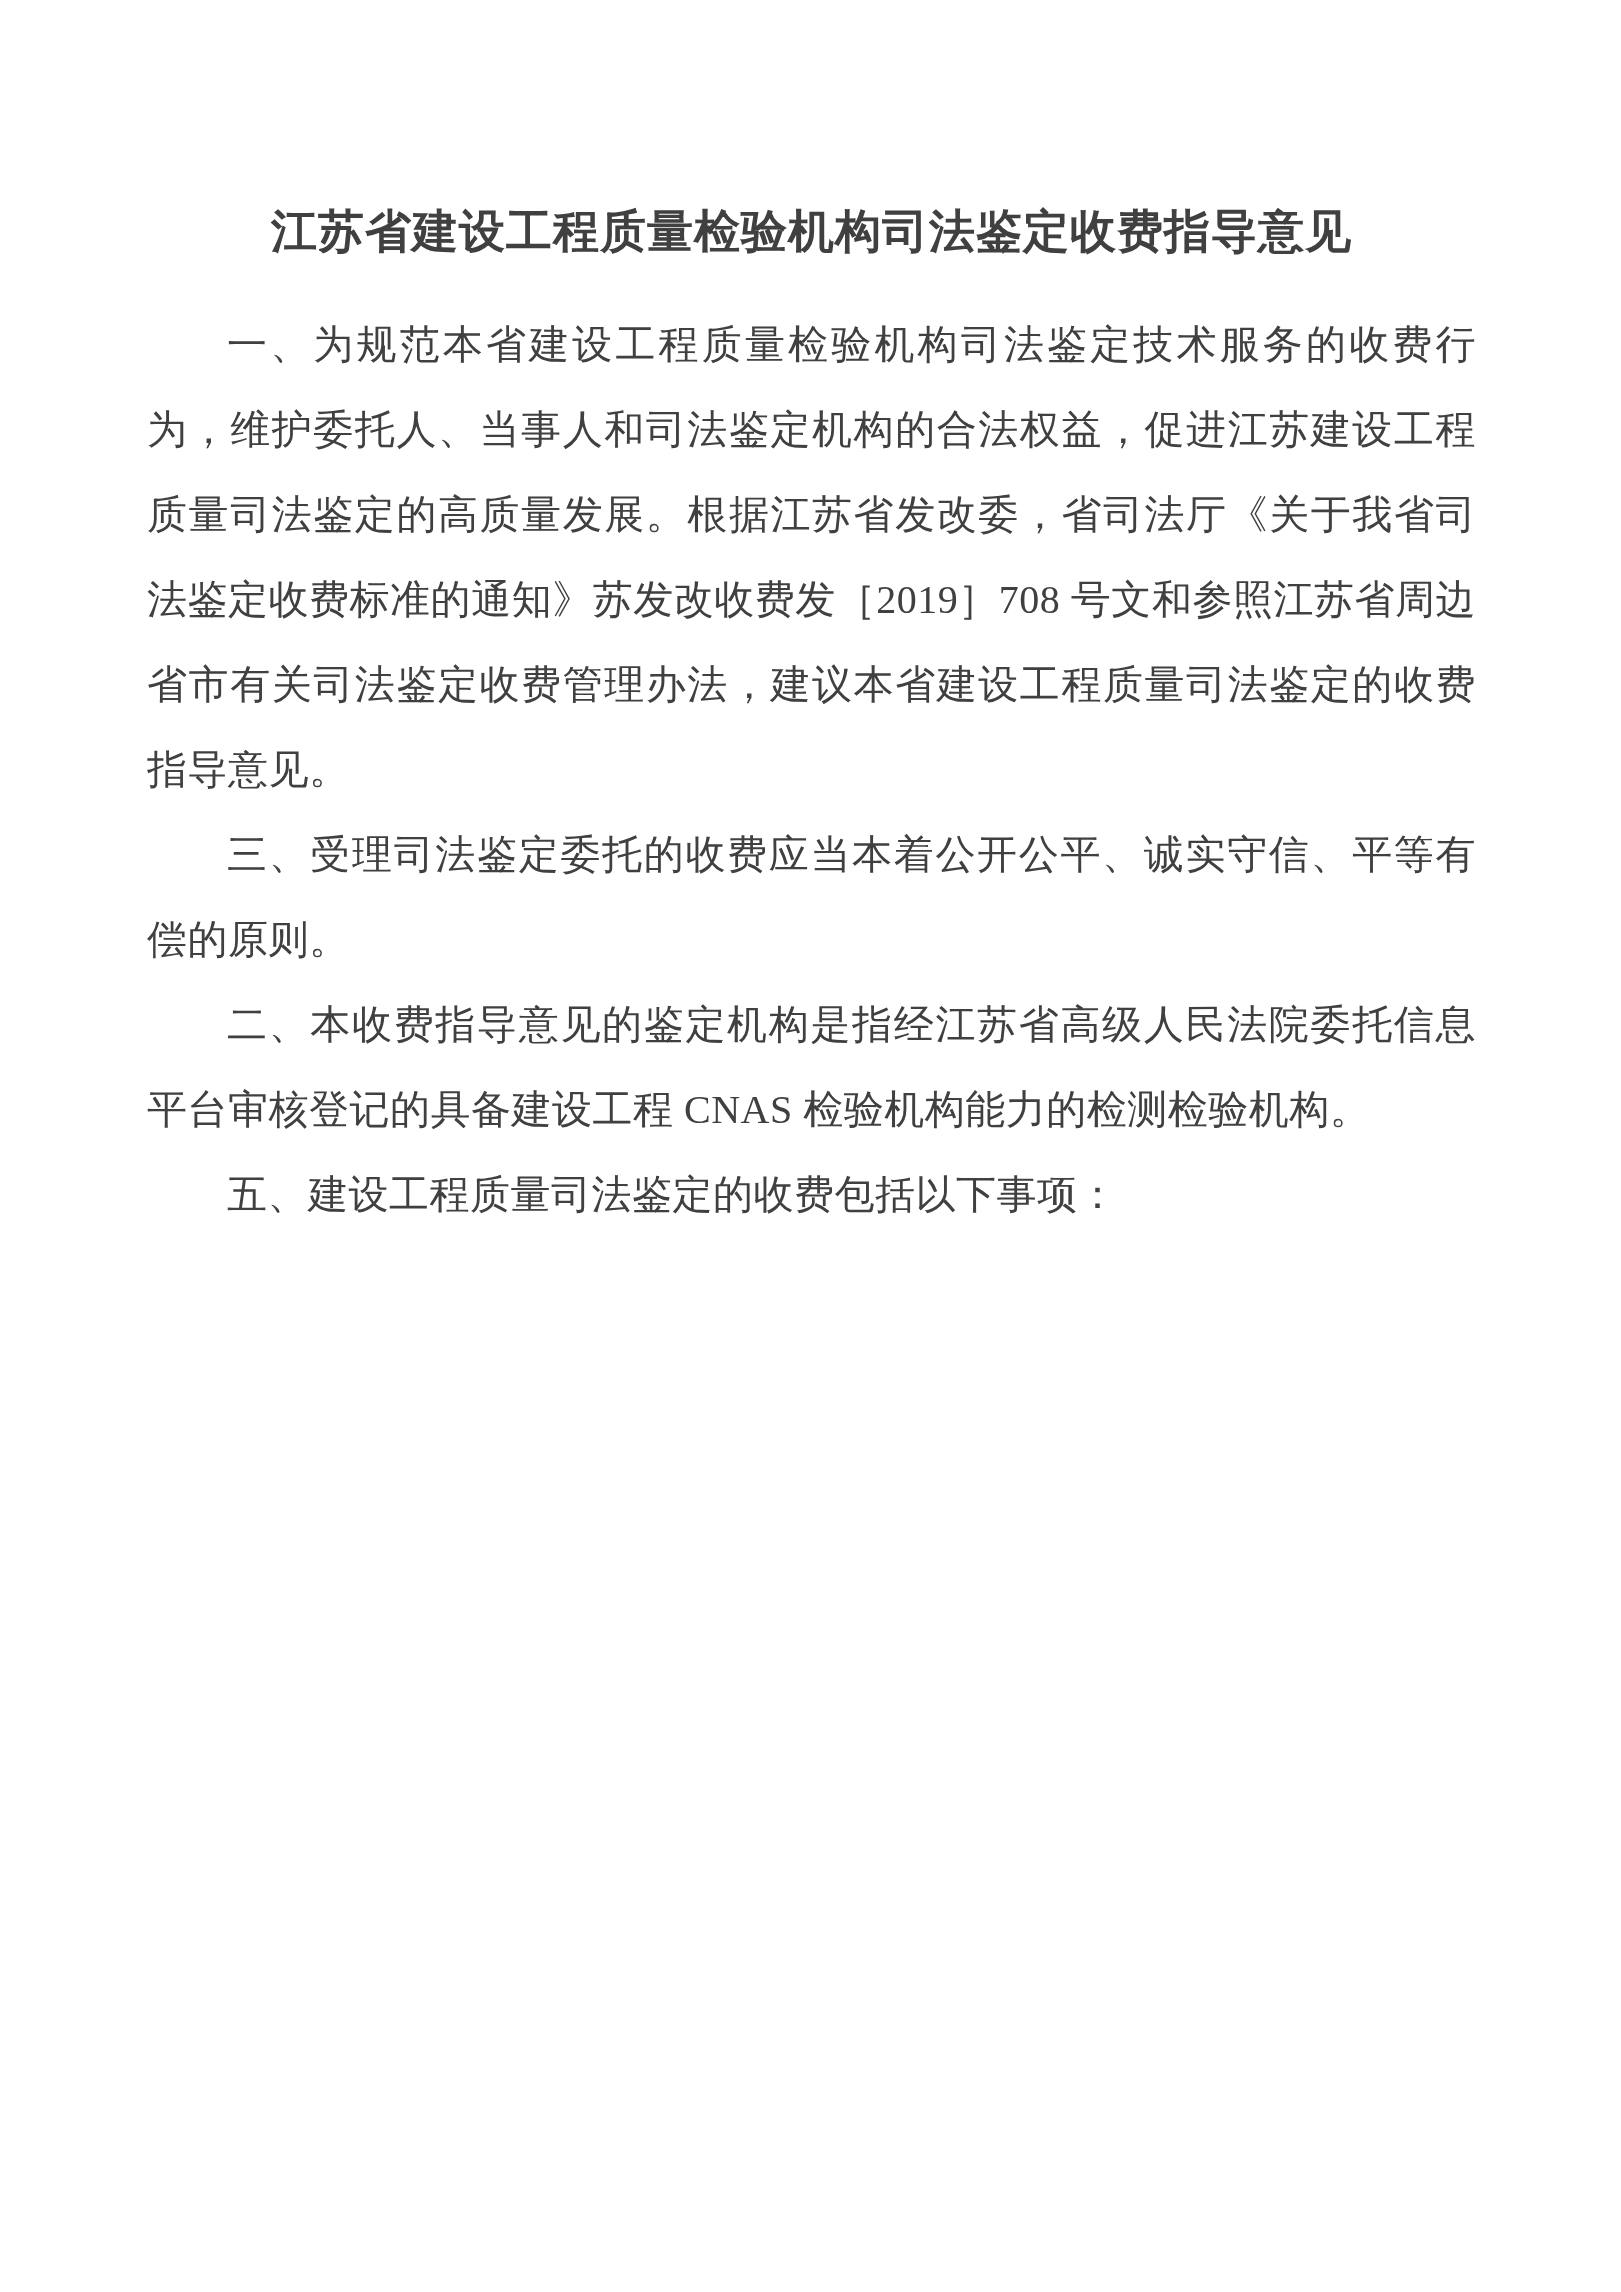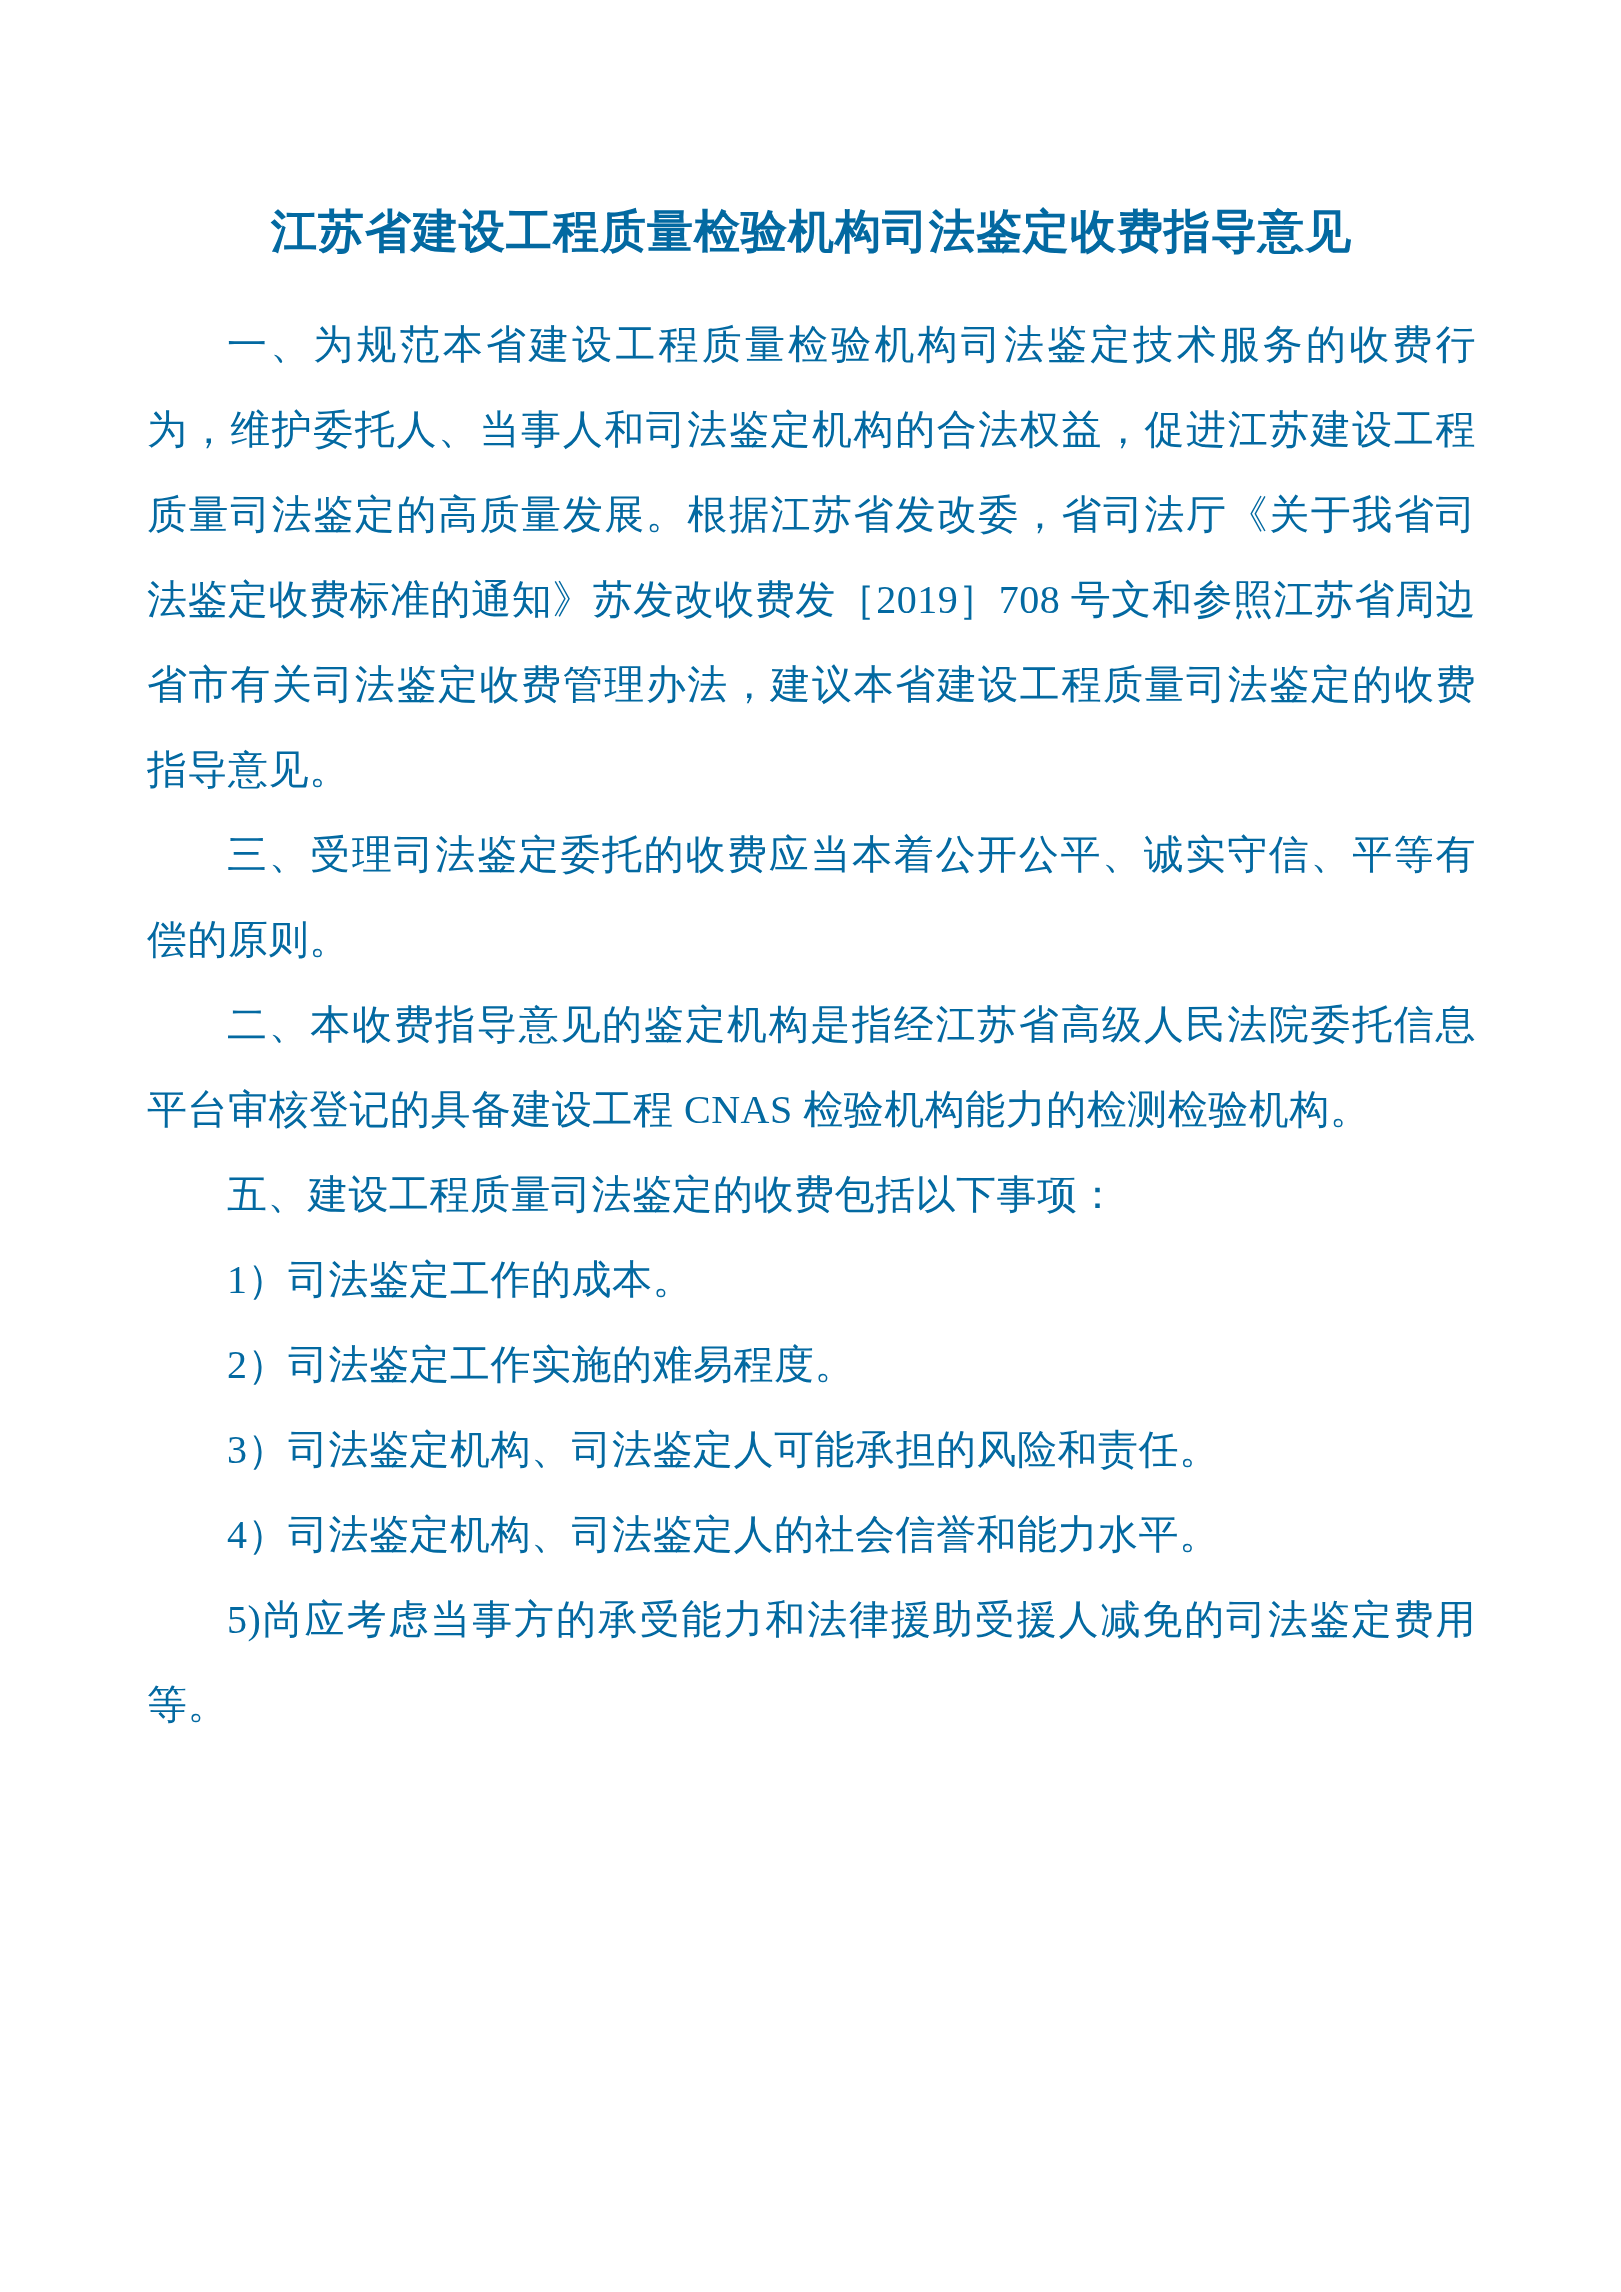--- a/index.html
+++ b/index.html
@@ -9,21 +9,21 @@
   }
   .page {
     position: relative;
     width: 1621px;
     height: 2293px;
     margin: 0 auto;
     background: #ffffff;
     box-sizing: border-box;
     padding: 191px 145px 0 147px;
     font-family: "Liberation Serif", "DejaVu Serif", serif;
-    color: #0369a1;
+    color: #404040;
     overflow: hidden;
   }
   .doc-title {
     margin: 0 0 29px 0;
     font-size: 46px;
     font-weight: bold;
     line-height: 82px;
     text-align: center;
     letter-spacing: 1px;
     white-space: nowrap;
@@ -44,22 +44,15 @@
 
 <div class="page">
   <h1 class="doc-title">江苏省建设工程质量检验机构司法鉴定收费指导意见</h1>
 
   <div>
     <p class="para">一、为规范本省建设工程质量检验机构司法鉴定技术服务的收费行为，维护委托人、当事人和司法鉴定机构的合法权益，促进江苏建设工程质量司法鉴定的高质量发展。根据江苏省发改委，省司法厅《关于我省司法鉴定收费标准的通知》苏发改收费发［2019］708 号文和参照江苏省周边省市有关司法鉴定收费管理办法，建议本省建设工程质量司法鉴定的收费指导意见。</p>
     <p class="para">三、受理司法鉴定委托的收费应当本着公开公平、诚实守信、平等有偿的原则。</p>
     <p class="para">二、本收费指导意见的鉴定机构是指经江苏省高级人民法院委托信息平台审核登记的具备建设工程 CNAS 检验机构能力的检测检验机构。</p>
     <p class="para">五、建设工程质量司法鉴定的收费包括以下事项：</p>
 
-    <div>
-      <p class="para">1）司法鉴定工作的成本。</p>
-      <p class="para">2）司法鉴定工作实施的难易程度。</p>
-      <p class="para">3）司法鉴定机构、司法鉴定人可能承担的风险和责任。</p>
-      <p class="para">4）司法鉴定机构、司法鉴定人的社会信誉和能力水平。</p>
-      <p class="para">5)尚应考虑当事方的承受能力和法律援助受援人减免的司法鉴定费用等。</p>
-    </div>
   </div>
 </div>
 
 
 </body></html>

